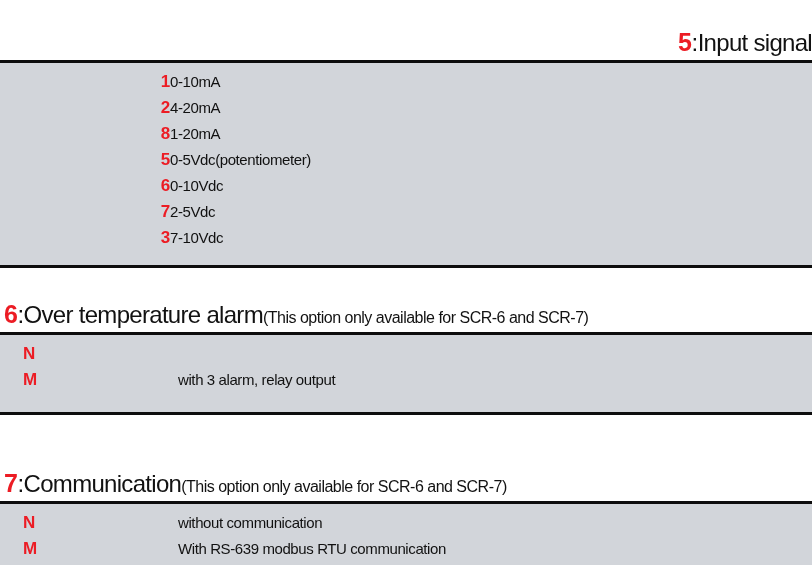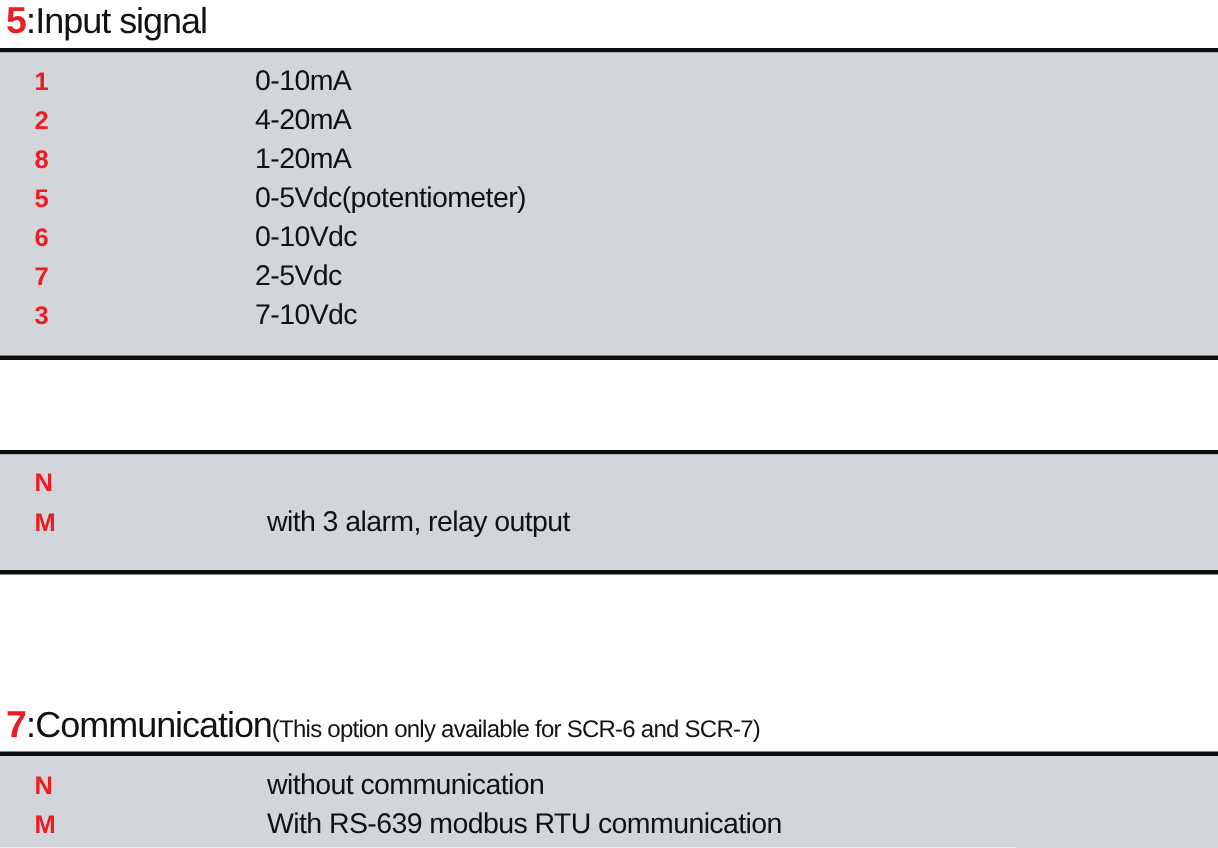--- a/index.html
+++ b/index.html
@@ -87,39 +87,39 @@
   }
   .row .code {
     color: #ec1c24;
     font-weight: bold;
     font-size: 17px;
     font-stretch: condensed;
     letter-spacing: -0.2px;
   }
   .row .value {
     color: #111111;
-    font-size: 19px;
+    font-size: 15px;
     font-stretch: condensed;
     letter-spacing: -0.4px;
   }
 
   
   .sec5 .table-band { padding-top: 9px; padding-bottom: 11px; }
   .sec5 .row { height: 26px; }
   .sec5 .row .code { width: 170px; padding-left: 23px; box-sizing: border-box; }
 
   
   .sec6 .table-band,
   .sec7 .table-band { padding-top: 9px; padding-bottom: 16px; }
   .sec6 .row, .sec7 .row { height: 26px; }
   .sec6 .row .code,
   .sec7 .row .code { width: 178px; padding-left: 23px; box-sizing: border-box; }
 
   
-  .sec5 { top: 0; }
+  .sec5 { top: 28px; text-align: right; }
   .sec6 { top: 300px; }
   .sec7 { top: 469px; }
 </style>
 </head>
 <body>
 
 <div class="sheet">
 
   <div class="section sec5">
     <div class="section-heading">
@@ -153,20 +153,23 @@
       </div>
       <div class="row">
         <span class="code">3</span>
         <span class="value">7-10Vdc</span>
       </div>
     </div>
     <div class="rule-bottom"></div>
   </div>
 
   <div class="section sec6">
+    <div class="section-heading">
+      <span class="sec-num">6</span><span class="sec-colon">:</span><span class="sec-title">Over temperature alarm</span><span class="sec-note">(This option only available for SCR-6 and SCR-7)</span>
+    </div>
     <div class="rule-top"></div>
     <div class="table-band">
       <div class="row">
         <span class="code">N</span>
       </div>
       <div class="row">
         <span class="code">M</span>
         <span class="value">with 3 alarm, relay output</span>
       </div>
     </div>

